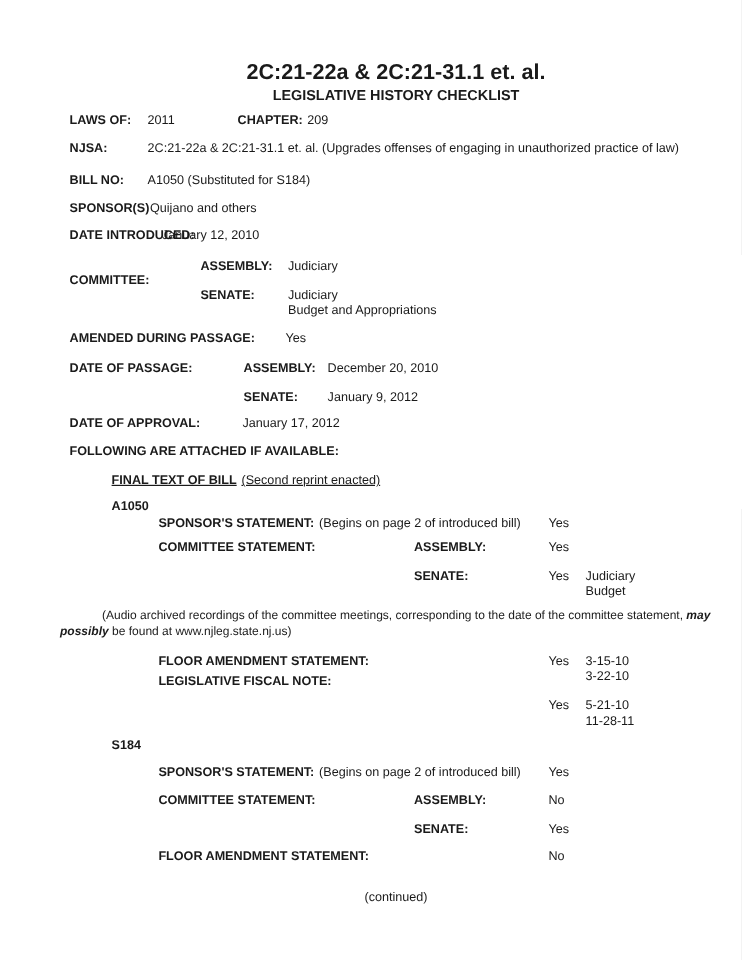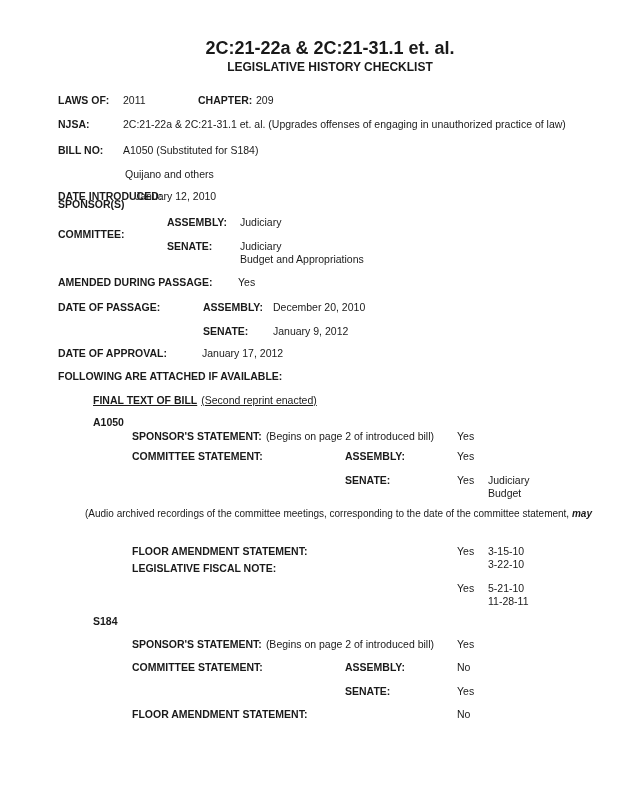--- a/index.html
+++ b/index.html
@@ -10,21 +10,21 @@
     font-family:"Liberation Sans","DejaVu Sans",sans-serif;
     color:#1a1a1a;
     overflow:hidden;
     margin:0 auto;
   }
   .t{position:absolute;font-size:10.5px;line-height:13px;white-space:nowrap;}
   .b{font-weight:bold;}
   .bi{font-weight:bold;font-style:italic;}
   .note{margin-left:4px;}
   .small{font-size:10px;}
-  .header{position:absolute;left:42px;top:0;width:576px;text-align:center;}
+  .header{position:absolute;left:42px;top:12px;width:576px;text-align:center;}
   .doc-title{font-size:18px;font-weight:bold;line-height:20px;margin-top:38px;}
   .doc-subtitle{font-size:12px;font-weight:bold;line-height:14px;margin-top:2px;}
   .doc-compiled{font-size:10.5px;line-height:12px;margin-top:2px;}
   .continued{position:absolute;left:42px;width:576px;text-align:center;top:742px;font-size:10.5px;}
 </style>
 </head>
 <body>
 
 <div class="page">
 
@@ -37,21 +37,21 @@
   <span class="t" style="left:123px;top:94px;">2011</span>
   <span class="t b" style="left:198px;top:94px;">CHAPTER:</span>
   <span class="t" style="left:256px;top:94px;">209</span>
 
   <span class="t b" style="left:58px;top:118px;">NJSA:</span>
   <span class="t" style="left:123px;top:118px;">2C:21-22a &amp; 2C:21-31.1 et. al. (Upgrades offenses of engaging in unauthorized practice of law)</span>
 
   <span class="t b" style="left:58px;top:144px;">BILL NO:</span>
   <span class="t" style="left:123px;top:144px;">A1050 (Substituted for S184)</span>
 
-  <span class="t b" style="left:58px;top:168px;margin-top:30px;">SPONSOR(S)</span>
+  <span class="t b" style="left:58px;top:168px;">SPONSOR(S)</span>
   <span class="t" style="left:125px;top:168px;">Quijano and others</span>
 
   <span class="t b" style="left:58px;top:190px;">DATE INTRODUCED:</span>
   <span class="t" style="left:135px;top:190px;">January 12, 2010</span>
 
   <span class="t b" style="left:58px;top:228px;">COMMITTEE:</span>
   <span class="t b" style="left:167px;top:216px;">ASSEMBLY:</span>
   <span class="t" style="left:240px;top:216px;">Judiciary</span>
   <span class="t b" style="left:167px;top:240px;">SENATE:</span>
   <span class="t" style="left:240px;top:240px;">Judiciary</span>
@@ -81,20 +81,21 @@
   <span class="t b" style="left:132px;top:450px;">COMMITTEE STATEMENT:</span>
   <span class="t b" style="left:345px;top:450px;">ASSEMBLY:</span>
   <span class="t" style="left:457px;top:450px;">Yes</span>
 
   <span class="t b" style="left:345px;top:474px;">SENATE:</span>
   <span class="t" style="left:457px;top:474px;">Yes</span>
   <span class="t" style="left:488px;top:474px;">Judiciary</span>
   <span class="t" style="left:488px;top:487px;">Budget</span>
 
   <span class="t small" style="left:85px;top:507px;"><span>(Audio archived recordings of the committee meetings, corresponding to the date of the committee statement,</span> <span class="bi">may</span></span>
+  <span class="t small" style="left:50px;top:520px;"><span class="bi">possibly</span> <span>be found at www.njleg.state.nj.us)</span></span>
 
   <span class="t b" style="left:132px;top:545px;">FLOOR AMENDMENT STATEMENT:</span>
   <span class="t" style="left:457px;top:545px;">Yes</span>
   <span class="t" style="left:488px;top:545px;">3-15-10</span>
   <span class="t" style="left:488px;top:558px;">3-22-10</span>
 
   <span class="t b" style="left:132px;top:562px;">LEGISLATIVE FISCAL NOTE:</span>
   <span class="t" style="left:457px;top:582px;">Yes</span>
   <span class="t" style="left:488px;top:582px;">5-21-10</span>
   <span class="t" style="left:488px;top:595px;">11-28-11</span>
@@ -107,14 +108,15 @@
   <span class="t b" style="left:132px;top:661px;">COMMITTEE STATEMENT:</span>
   <span class="t b" style="left:345px;top:661px;">ASSEMBLY:</span>
   <span class="t" style="left:457px;top:661px;">No</span>
 
   <span class="t b" style="left:345px;top:685px;">SENATE:</span>
   <span class="t" style="left:457px;top:685px;">Yes</span>
 
   <span class="t b" style="left:132px;top:708px;">FLOOR AMENDMENT STATEMENT:</span>
   <span class="t" style="left:457px;top:708px;">No</span>
 
+  <div class="continued">(continued)</div>
 
 </div>
 
 </body></html>

